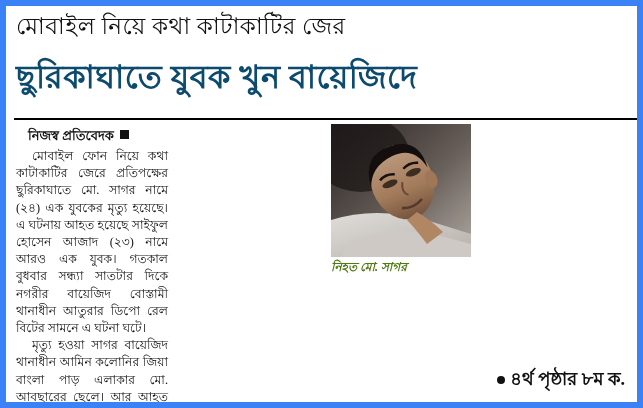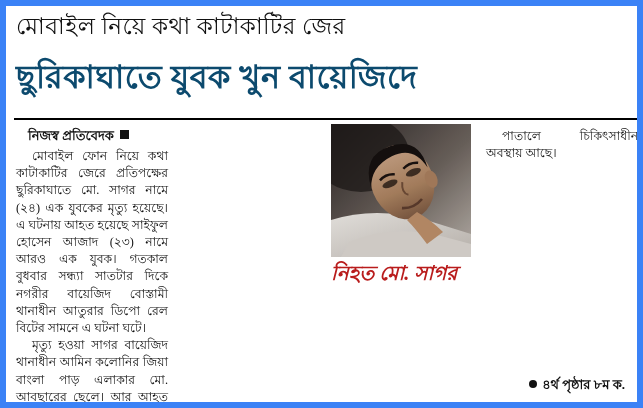--- a/index.html
+++ b/index.html
@@ -108,32 +108,32 @@
   }
   .photo-svg {
     display: block;
   }
   .caption {
     position: absolute;
     left: 325px;
     top: 252px;
     width: 145px;
     font-family: "Liberation Serif", serif;
-    font-size: 20px;
+    font-size: 12px;
     font-weight: bold;
     font-style: italic;
-    color: #b91c1c;
+    color: #4d7c0f;
   }
   
   .jump {
     position: absolute;
     right: 12px;
     bottom: 6px;
     font-family: "Liberation Serif", serif;
-    font-size: 13px;
+    font-size: 18px;
     font-weight: bold;
     color: #111111;
   }
   .bullet {
     display: inline-block;
     width: 8px;
     height: 8px;
     border-radius: 50%;
     background: #111111;
     margin-right: 5px;
@@ -194,21 +194,20 @@
   </div>
 
   <div class="caption">নিহত মো. সাগর</div>
 
   <div class="col" id="col1">
     <p>মোবাইল ফোন নিয়ে কথা কাটাকাটির জেরে প্রতিপক্ষের ছুরিকাঘাতে মো. সাগর নামে (২৪) এক যুবকের মৃত্যু হয়েছে। এ ঘটনায় আহত হয়েছে সাইফুল হোসেন আজাদ (২৩) নামে আরও এক যুবক। গতকাল বুধবার সন্ধ্যা সাতটার দিকে নগরীর বায়েজিদ বোস্তামী থানাধীন আতুরার ডিপো রেল বিটের সামনে এ ঘটনা ঘটে।</p>
     <p>মৃত্যু হওয়া সাগর বায়েজিদ থানাধীন আমিন কলোনির জিয়া বাংলা পাড় এলাকার মো. আবছারের ছেলে। আর আহত সাইফুল হোসেন আজাদ পাঁচলাইশের হামজারবাগ মিলন শীলের কলোনির মৃত শামসুল আলমের ছেলে। আজাদ বর্তমানে চট্টগ্রাম মেডিকেল কলেজ (চমেক) হাস-</p>
   </div>
 
   <div class="col" id="col2">
-    <p>পাতালে চিকিৎসাধীন অবস্থায় আছে।</p>
   </div>
 
 
   <div class="jump">
     <span class="bullet"></span><span>৪র্থ পৃষ্ঠার ৮ম ক.</span>
   </div>
 
 </div>
 
 </body></html>

